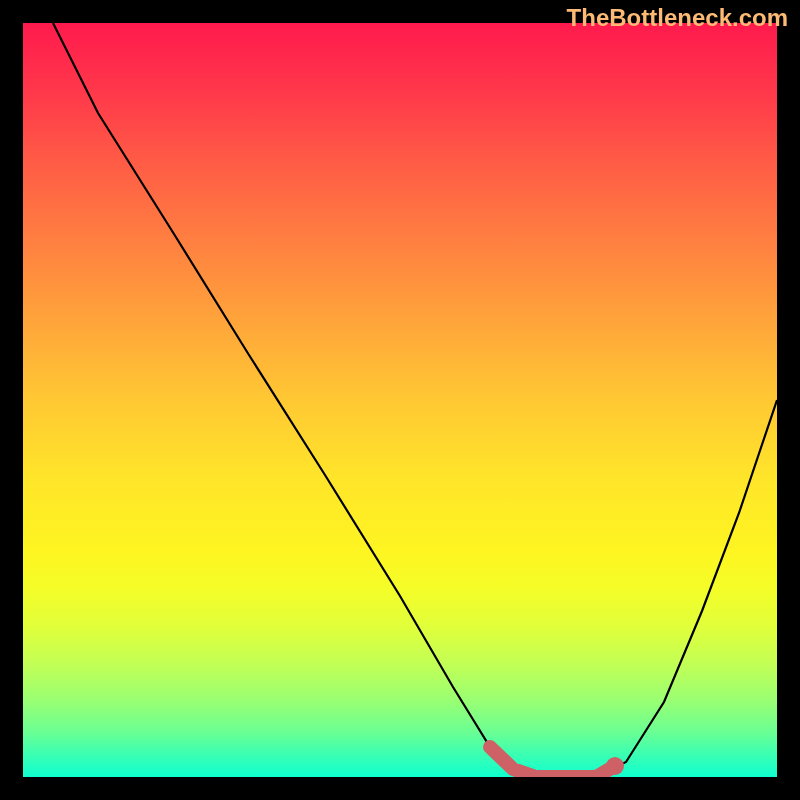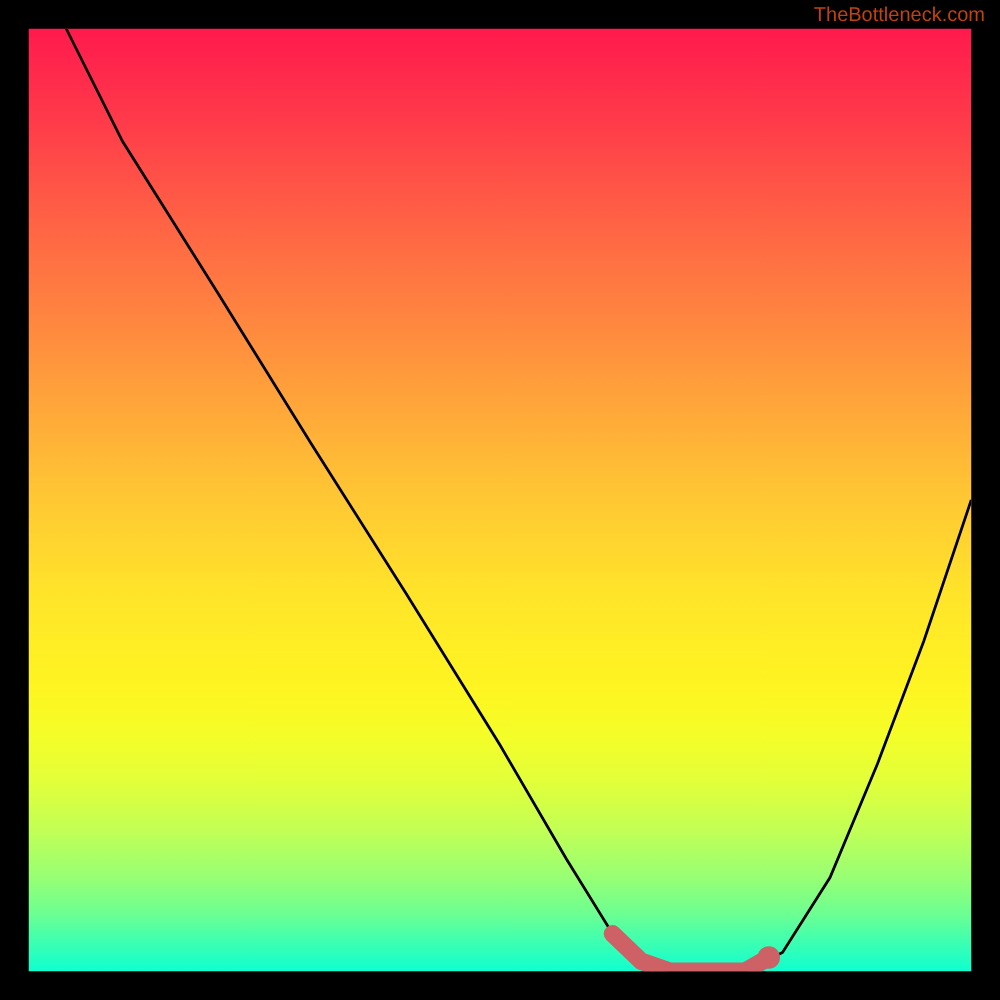--- a/index.html
+++ b/index.html
@@ -8,23 +8,23 @@
     height: 800px;
     background: #000;
     position: relative;
     font-family: Arial, sans-serif;
     overflow: hidden;
   }
   .watermark {
     position: absolute;
     top: 4px;
     right: 12px;
-    color: #c2410c;
-    font-size: 16px;
-    font-weight: 400;
+    color: #fdba74;
+    font-size: 24px;
+    font-weight: 700;
     z-index: 10;
   }
   .plot-area {
     position: absolute;
     left: 23px;
     top: 23px;
     width: 754px;
     height: 754px;
     background: linear-gradient(to bottom,
       #ff1a4d 0%,

